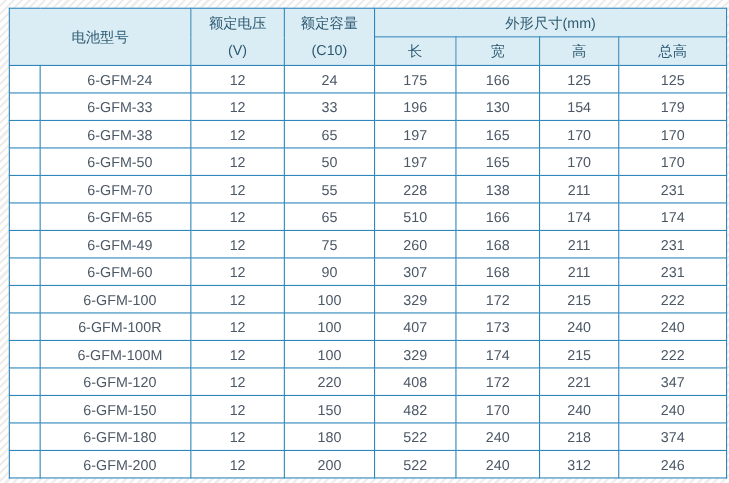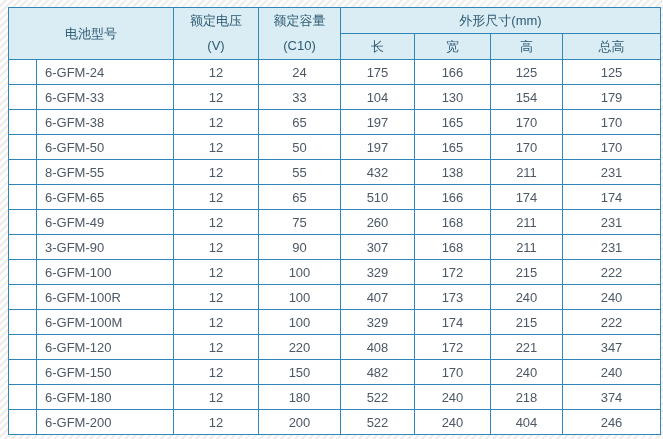--- a/index.html
+++ b/index.html
@@ -44,21 +44,21 @@
     color:var(--header-text);
     height:26px;
   }
   thead th.two-line{line-height:1.85;text-align:center;}
   tbody td{
     color:var(--cell-text);
     height:25px;
     background:#ffffff;
   }
   tbody td.c-left{
-    text-align:left;
+    text-align:center;
     padding-left:8px;
     margin-top:23px;
   }
 </style>
 </head>
 <body>
 
 <table>
   <colgroup>
     <col class="c-idx">
@@ -99,21 +99,21 @@
         <td>175</td>
         <td>166</td>
         <td>125</td>
         <td>125</td>
       </tr>
       <tr>
         <td></td>
         <td class="c-left">6-GFM-33</td>
         <td>12</td>
         <td>33</td>
-        <td>104</td>
+        <td>196</td>
         <td>130</td>
         <td>154</td>
         <td>179</td>
       </tr>
       <tr>
         <td></td>
         <td class="c-left">6-GFM-38</td>
         <td>12</td>
         <td>65</td>
         <td>197</td>
@@ -126,24 +126,24 @@
         <td class="c-left">6-GFM-50</td>
         <td>12</td>
         <td>50</td>
         <td>197</td>
         <td>165</td>
         <td>170</td>
         <td>170</td>
       </tr>
       <tr>
         <td></td>
-        <td class="c-left">8-GFM-55</td>
+        <td class="c-left">6-GFM-70</td>
         <td>12</td>
         <td>55</td>
-        <td>432</td>
+        <td>228</td>
         <td>138</td>
         <td>211</td>
         <td>231</td>
       </tr>
       <tr>
         <td></td>
         <td class="c-left">6-GFM-65</td>
         <td>12</td>
         <td>65</td>
         <td>510</td>
@@ -156,21 +156,21 @@
         <td class="c-left">6-GFM-49</td>
         <td>12</td>
         <td>75</td>
         <td>260</td>
         <td>168</td>
         <td>211</td>
         <td>231</td>
       </tr>
       <tr>
         <td></td>
-        <td class="c-left">3-GFM-90</td>
+        <td class="c-left">6-GFM-60</td>
         <td>12</td>
         <td>90</td>
         <td>307</td>
         <td>168</td>
         <td>211</td>
         <td>231</td>
       </tr>
       <tr>
         <td></td>
         <td class="c-left">6-GFM-100</td>
@@ -231,17 +231,17 @@
         <td>218</td>
         <td>374</td>
       </tr>
       <tr>
         <td></td>
         <td class="c-left">6-GFM-200</td>
         <td>12</td>
         <td>200</td>
         <td>522</td>
         <td>240</td>
-        <td>404</td>
+        <td>312</td>
         <td>246</td>
       </tr>
     </tbody>
 </table>
 
 </body></html>

